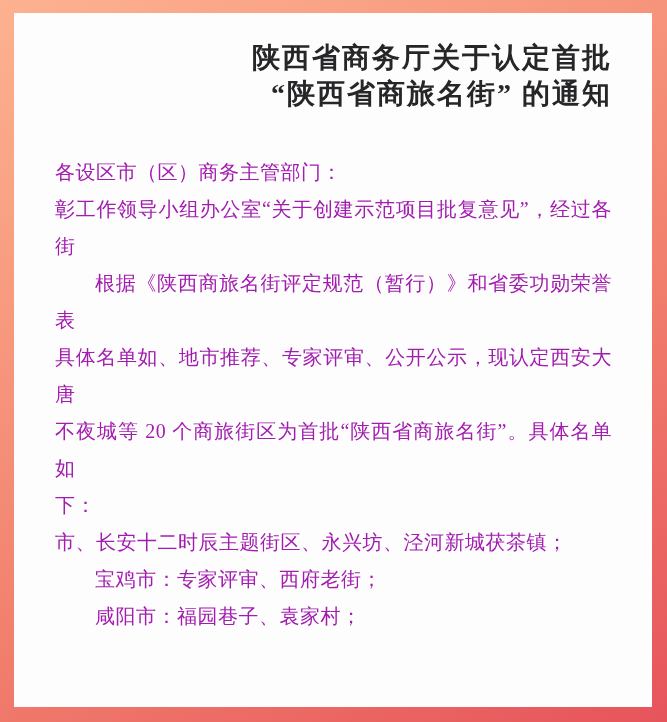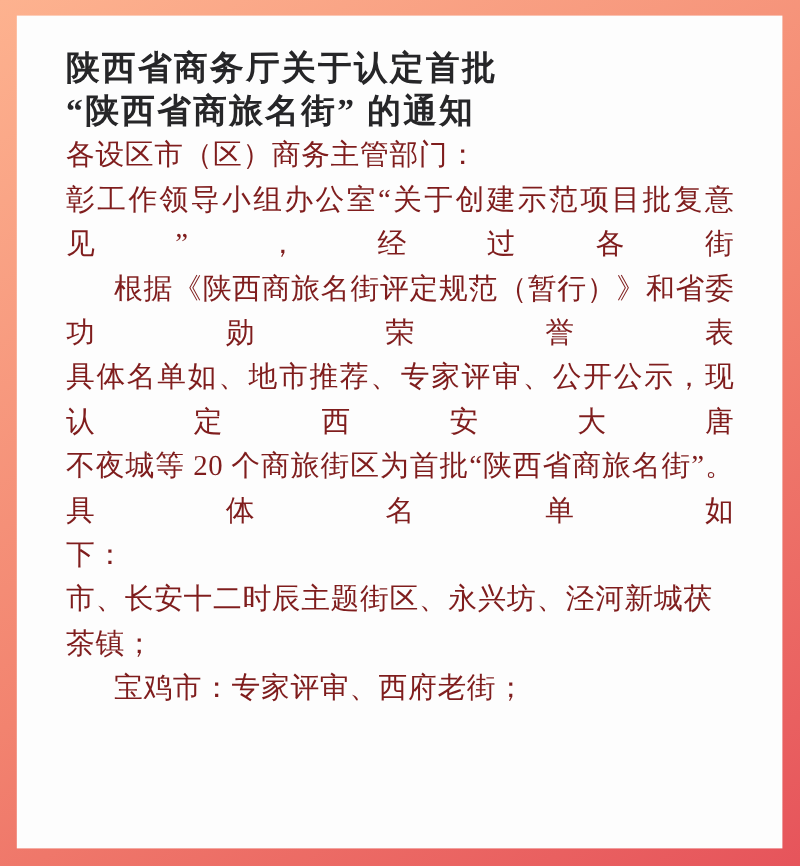--- a/index.html
+++ b/index.html
@@ -19,30 +19,31 @@
     left: 14px;
     top: 13px;
     right: 15px;
     bottom: 15px;
     background: #fdfdfd;
     box-sizing: border-box;
     padding: 27px 40px 0 41px;
     overflow: hidden;
   }
   .title {
-    text-align: left;
+    text-align: right;
     font-weight: bold;
     font-size: 28px;
     line-height: 36px;
     letter-spacing: 2px;
     color: #262628;
   }
   .body-text {
-    font-size: 24px;
-    color: #7f1d1d;
+    margin-top: 42px;
+    font-size: 20px;
+    color: #a21caf;
   }
   .line {
     line-height: 37px;
     letter-spacing: 0.5px;
     white-space: pre-wrap;
   }
   .indent {
     text-indent: 40px;
   }
   .fill {
@@ -60,15 +61,16 @@
   </div>
   <div class="body-text">
     <div class="line">各设区市（区）商务主管部门：</div>
     <div class="line fill">彰工作领导小组办公室“关于创建示范项目批复意见”，经过各街</div>
     <div class="line indent fill">根据《陕西商旅名街评定规范（暂行）》和省委功勋荣誉表</div>
     <div class="line fill">具体名单如、地市推荐、专家评审、公开公示，现认定西安大唐</div>
     <div class="line fill">不夜城等 20 个商旅街区为首批“陕西省商旅名街”。具体名单如</div>
     <div class="line">下：</div>
     <div class="line">市、长安十二时辰主题街区、永兴坊、泾河新城茯茶镇；</div>
     <div class="line indent">宝鸡市：专家评审、西府老街；</div>
+    <div class="line indent">咸阳市：福园巷子、袁家村；</div>
 
   </div>
 </div>
 
 </body></html>

